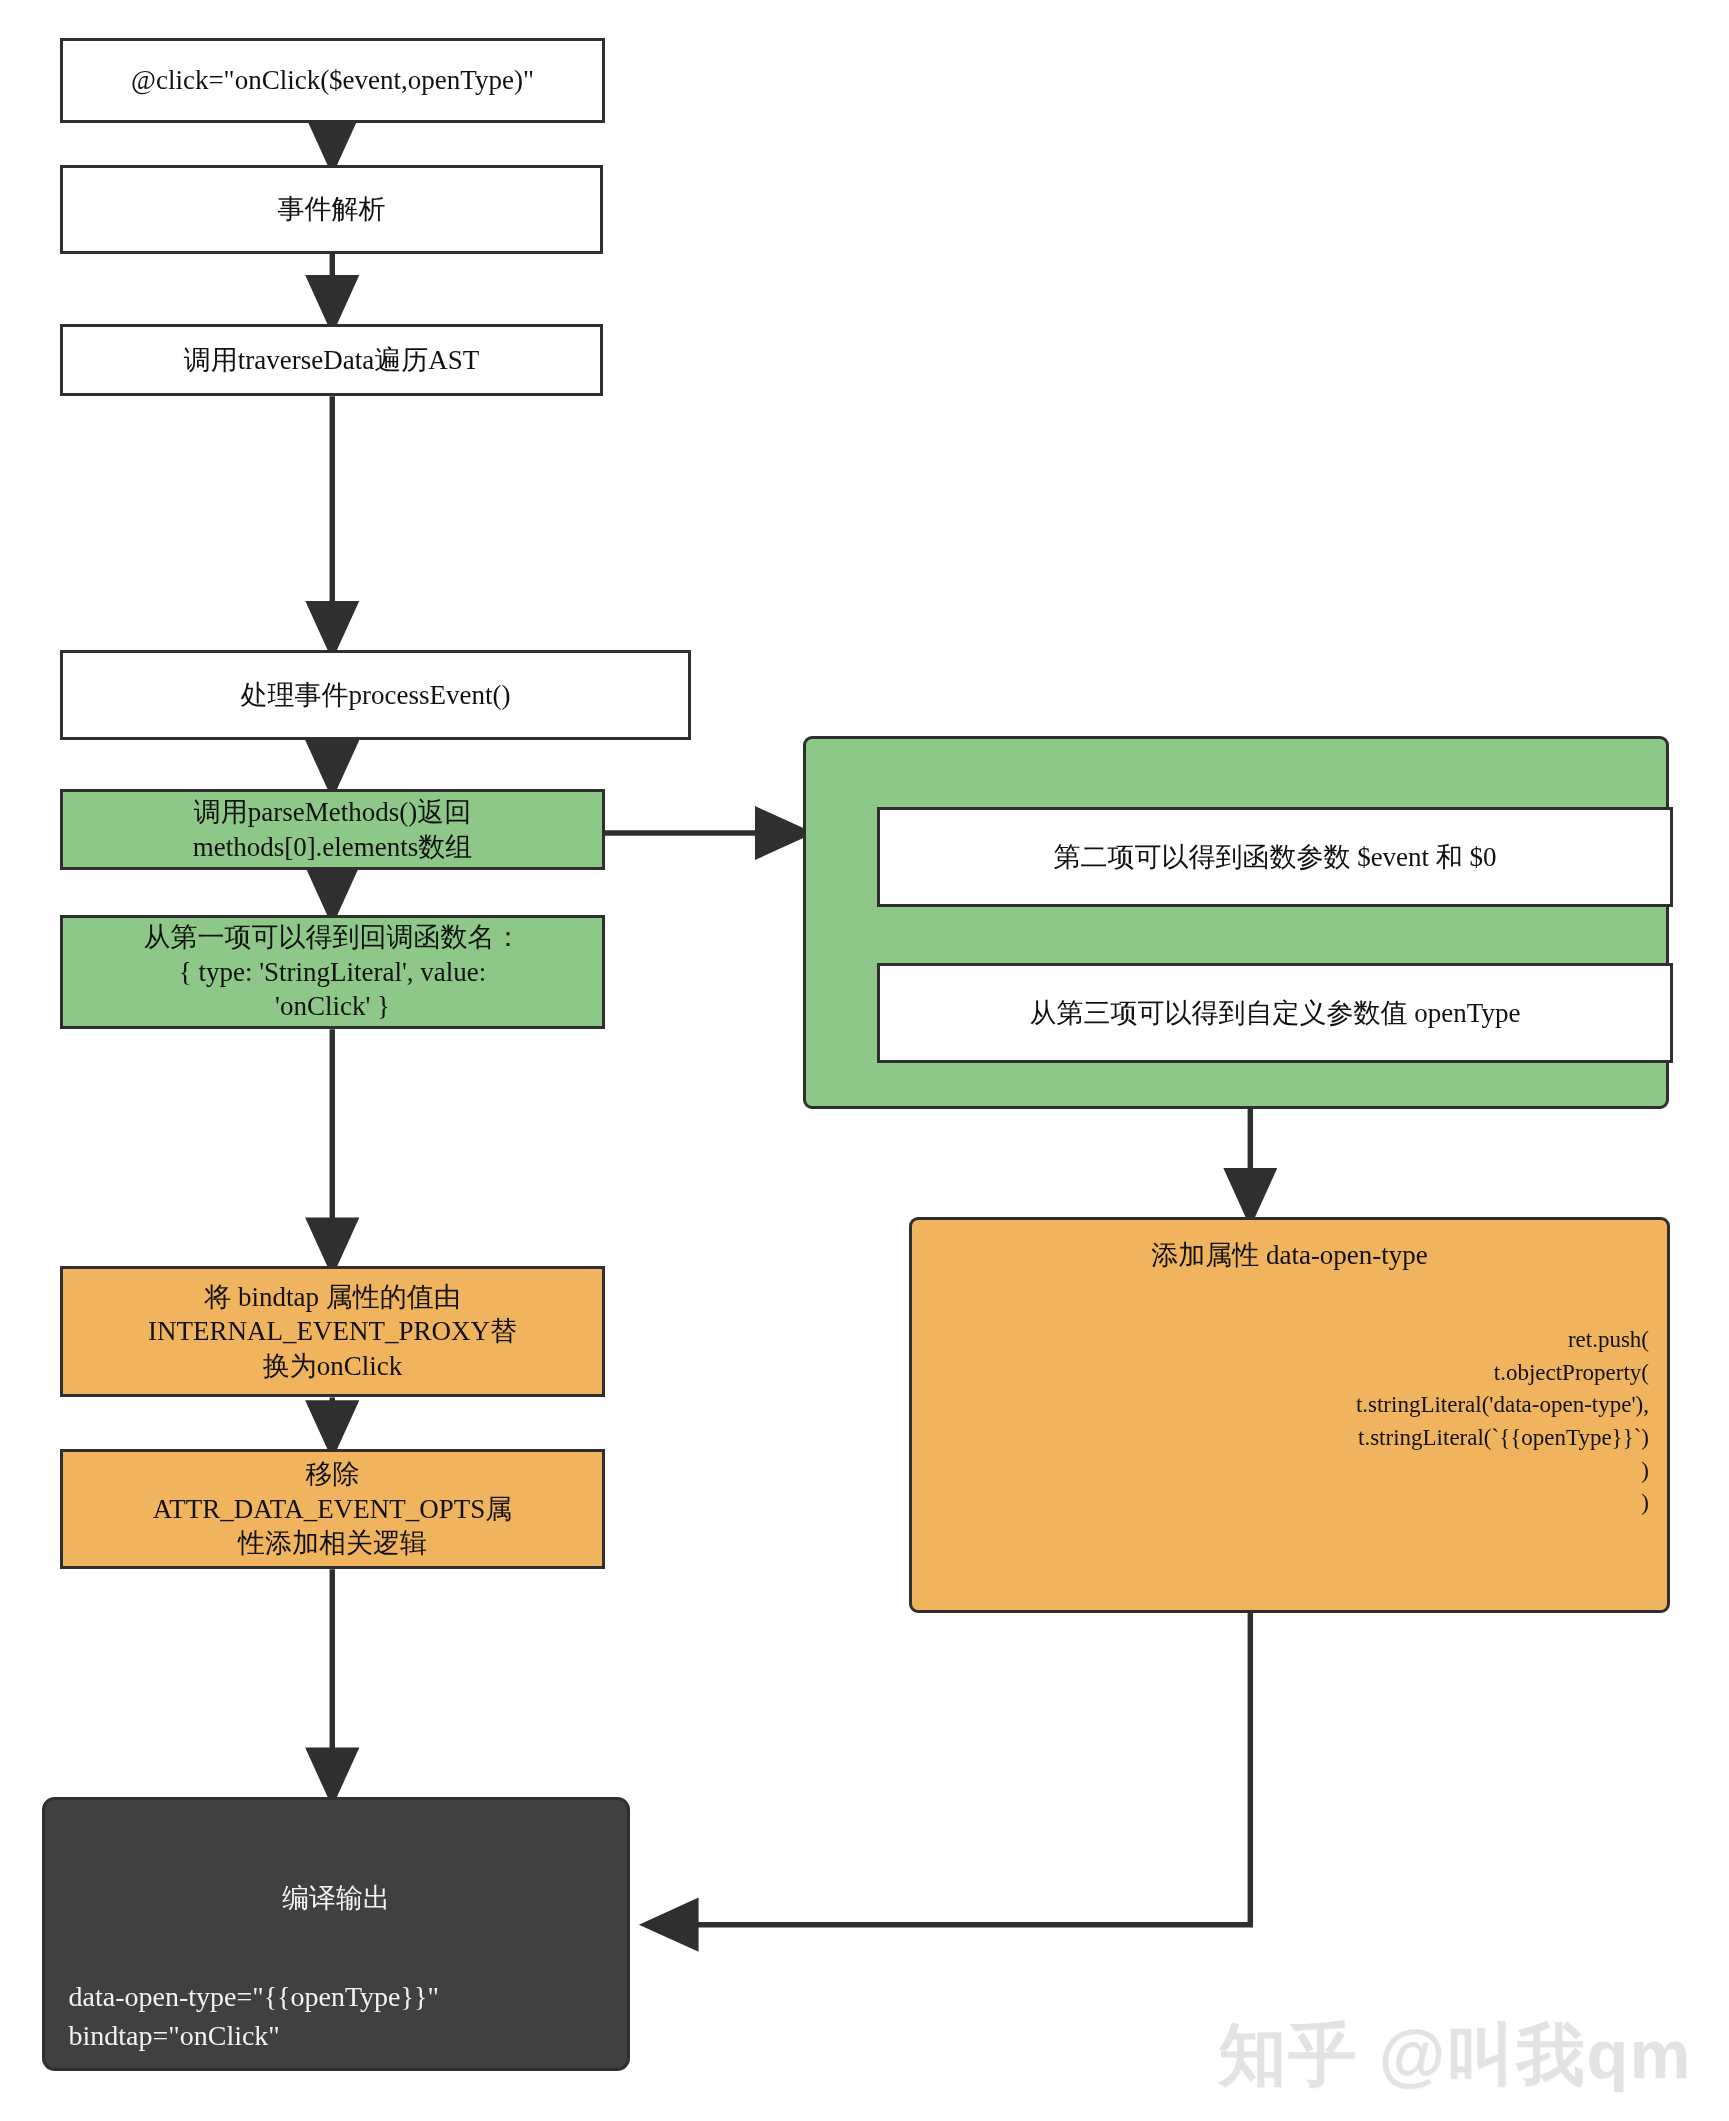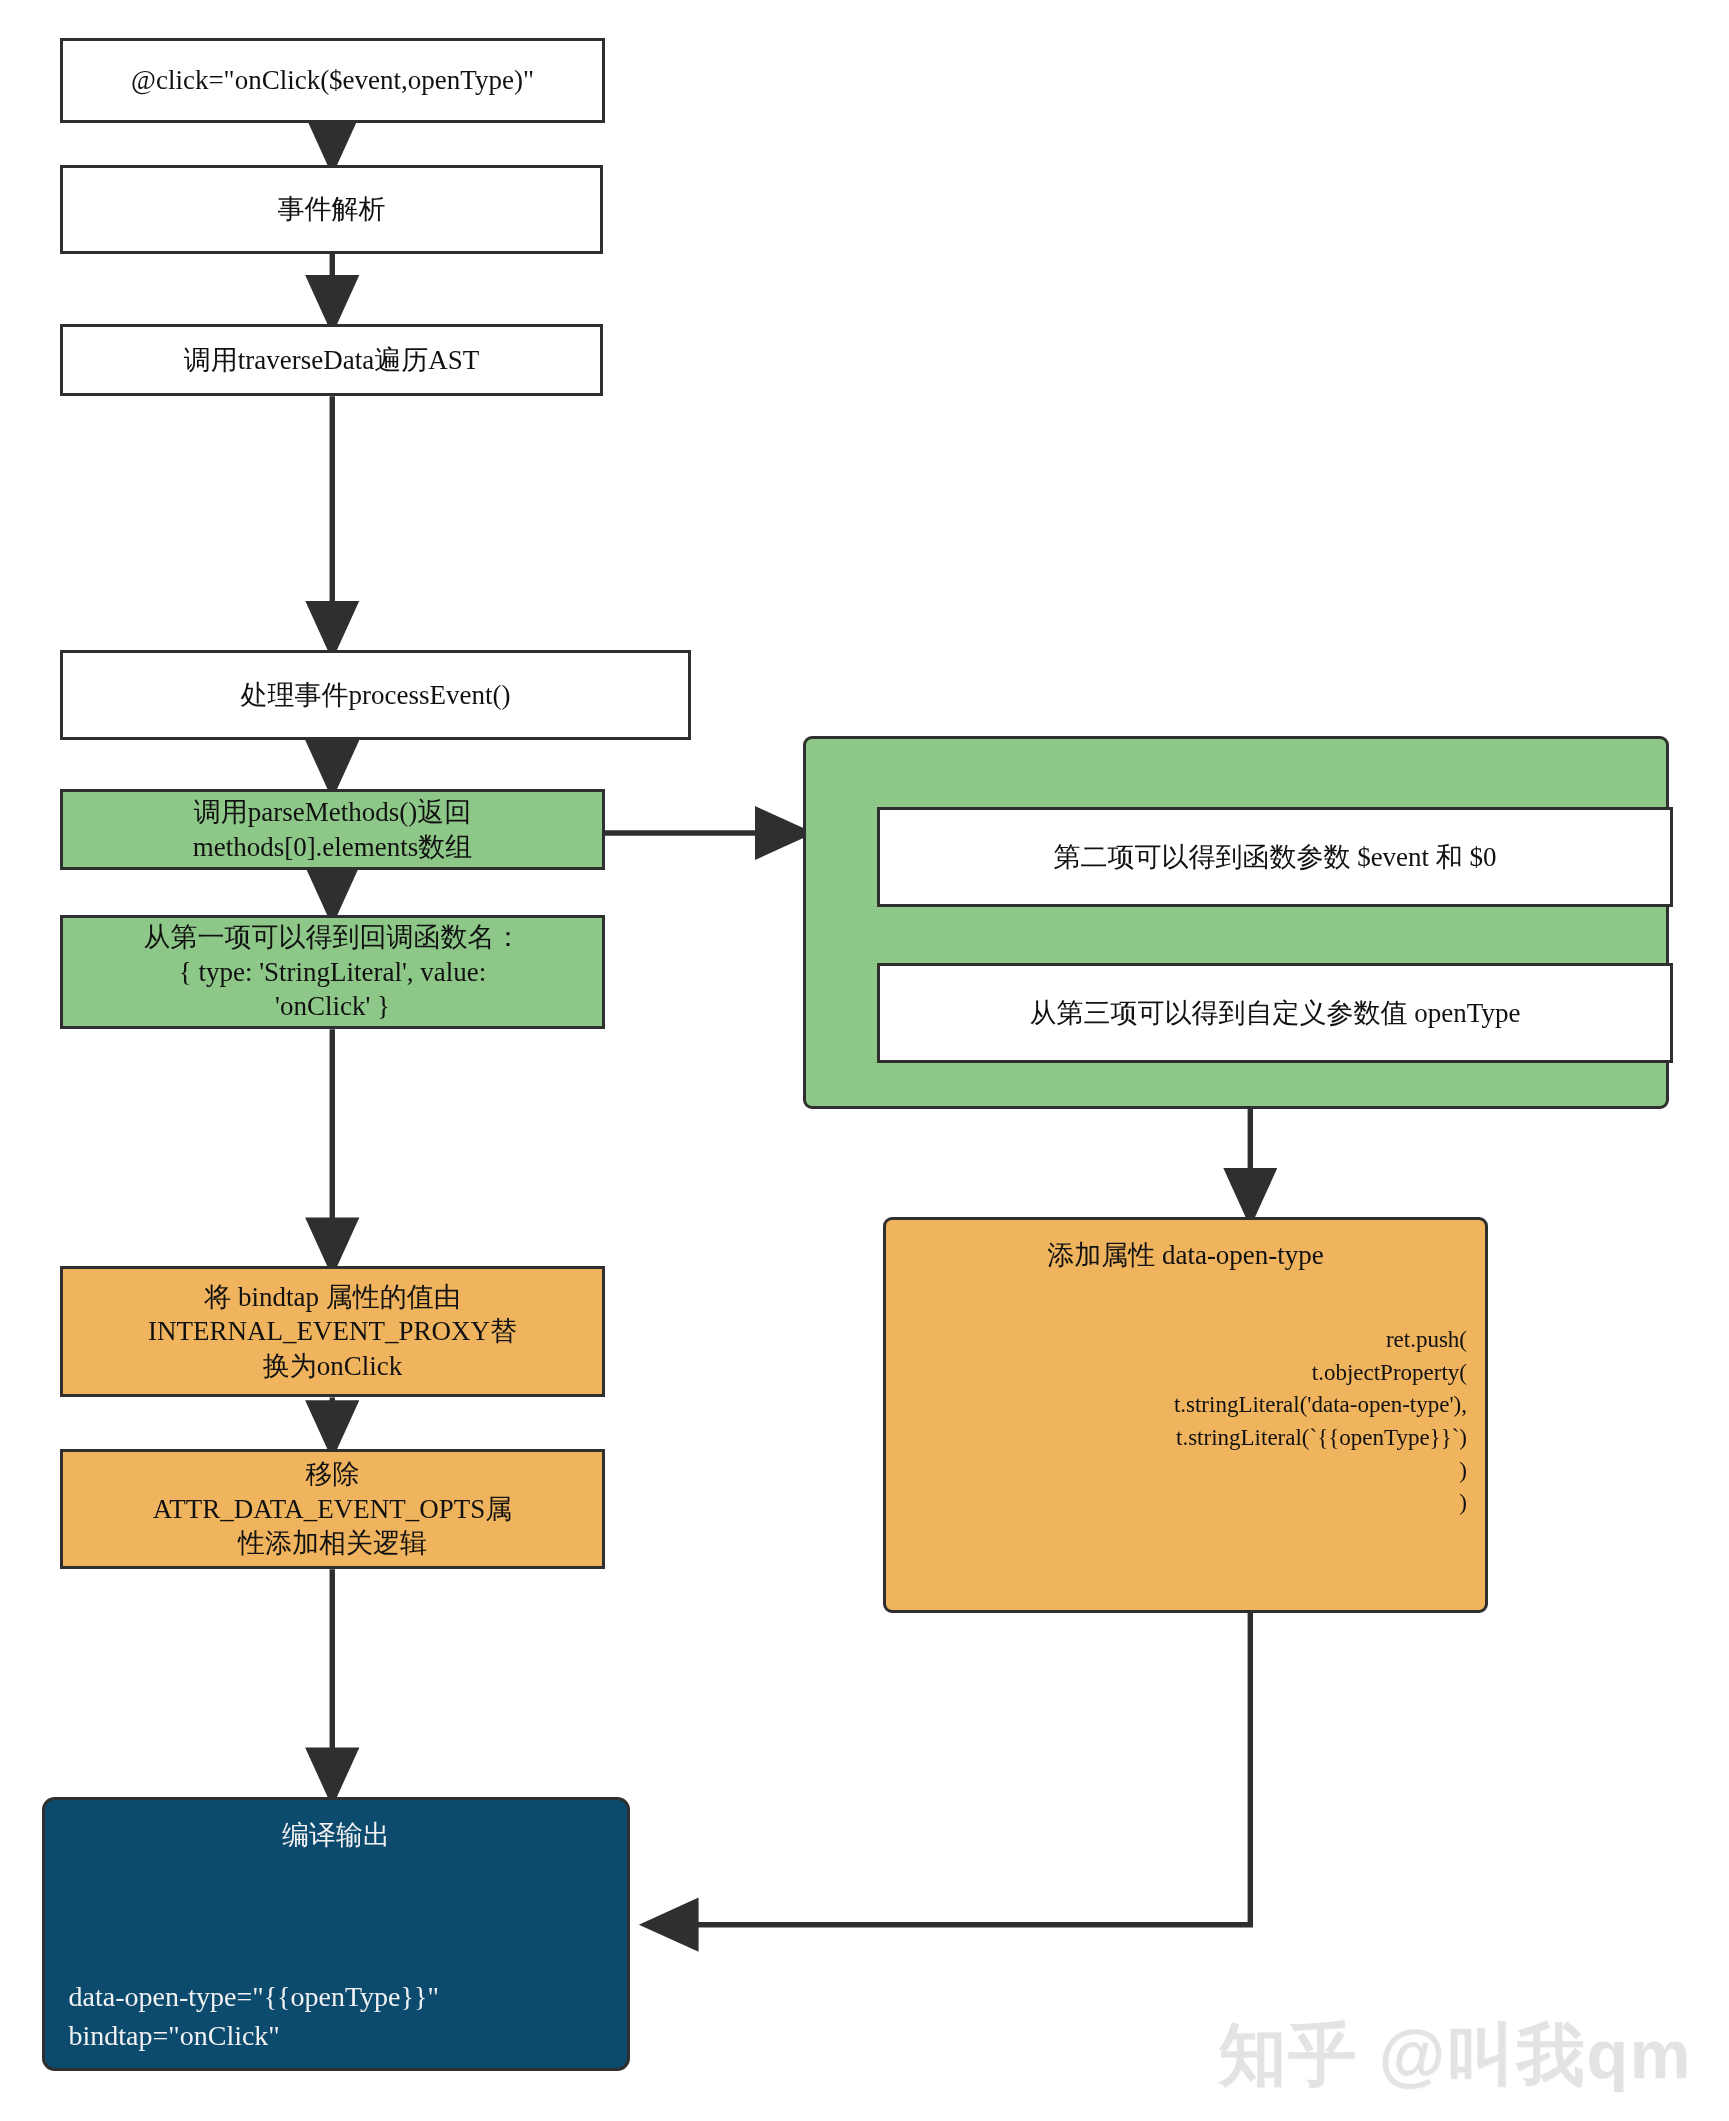--- a/index.html
+++ b/index.html
@@ -24,22 +24,22 @@
     font-size:27px;
     line-height:1.28;
     white-space:pre-line;
     padding:5.4px 11px;
     z-index:3;
   }
   .node.white{background:#ffffff;}
   .node.green{background:#8ec888;}
   .node.orange{background:#efb45d;}
   .node.gray{
-    background:#0c4a6e;color:#f2f2f2;border-radius:12.7px;
-    justify-content:space-between;align-items:stretch;padding:12.7px 23.5px;
+    background:#404040;color:#f2f2f2;border-radius:12.7px;
+    justify-content:flex-end;align-items:stretch;padding:12.7px 23.5px;
   }
   .gray-title{text-align:center;font-size:27px;line-height:1.3;margin-top:5.4px;}
   .gray-code{
     text-align:left;font-size:28px;line-height:1.38;margin-top:62px;
     white-space:pre-line;
   }
   .group{
     position:absolute;box-sizing:border-box;
     background:#8ec888;border:3.6px solid #2f2f2f;border-radius:9px;
     z-index:2;
@@ -137,21 +137,21 @@
 
   <div class="group" style="left:803px;top:716px;width:866px;height:373px;">
     <div class="node white" style="left:71px;top:68px;width:796px;height:100px;">
       <span>第二项可以得到函数参数 $event 和 $0</span>
     </div>
     <div class="node white" style="left:71px;top:224px;width:796px;height:100px;">
       <span>从第三项可以得到自定义参数值 openType</span>
     </div>
   </div>
 
-  <div class="orange-big" style="left:883px;top:1217px;width:605px;height:396px;">
+  <div class="orange-big" style="left:909px;top:1217px;width:761px;height:396px;">
     <div class="ob-title">添加属性 data-open-type</div>
     <div class="ob-code">ret.push(
    t.objectProperty(
     t.stringLiteral('data-open-type'),
     t.stringLiteral(`{{openType}}`)
    )
   )</div>
   </div>
 
   <div class="watermark">知乎 @叫我qm</div>

